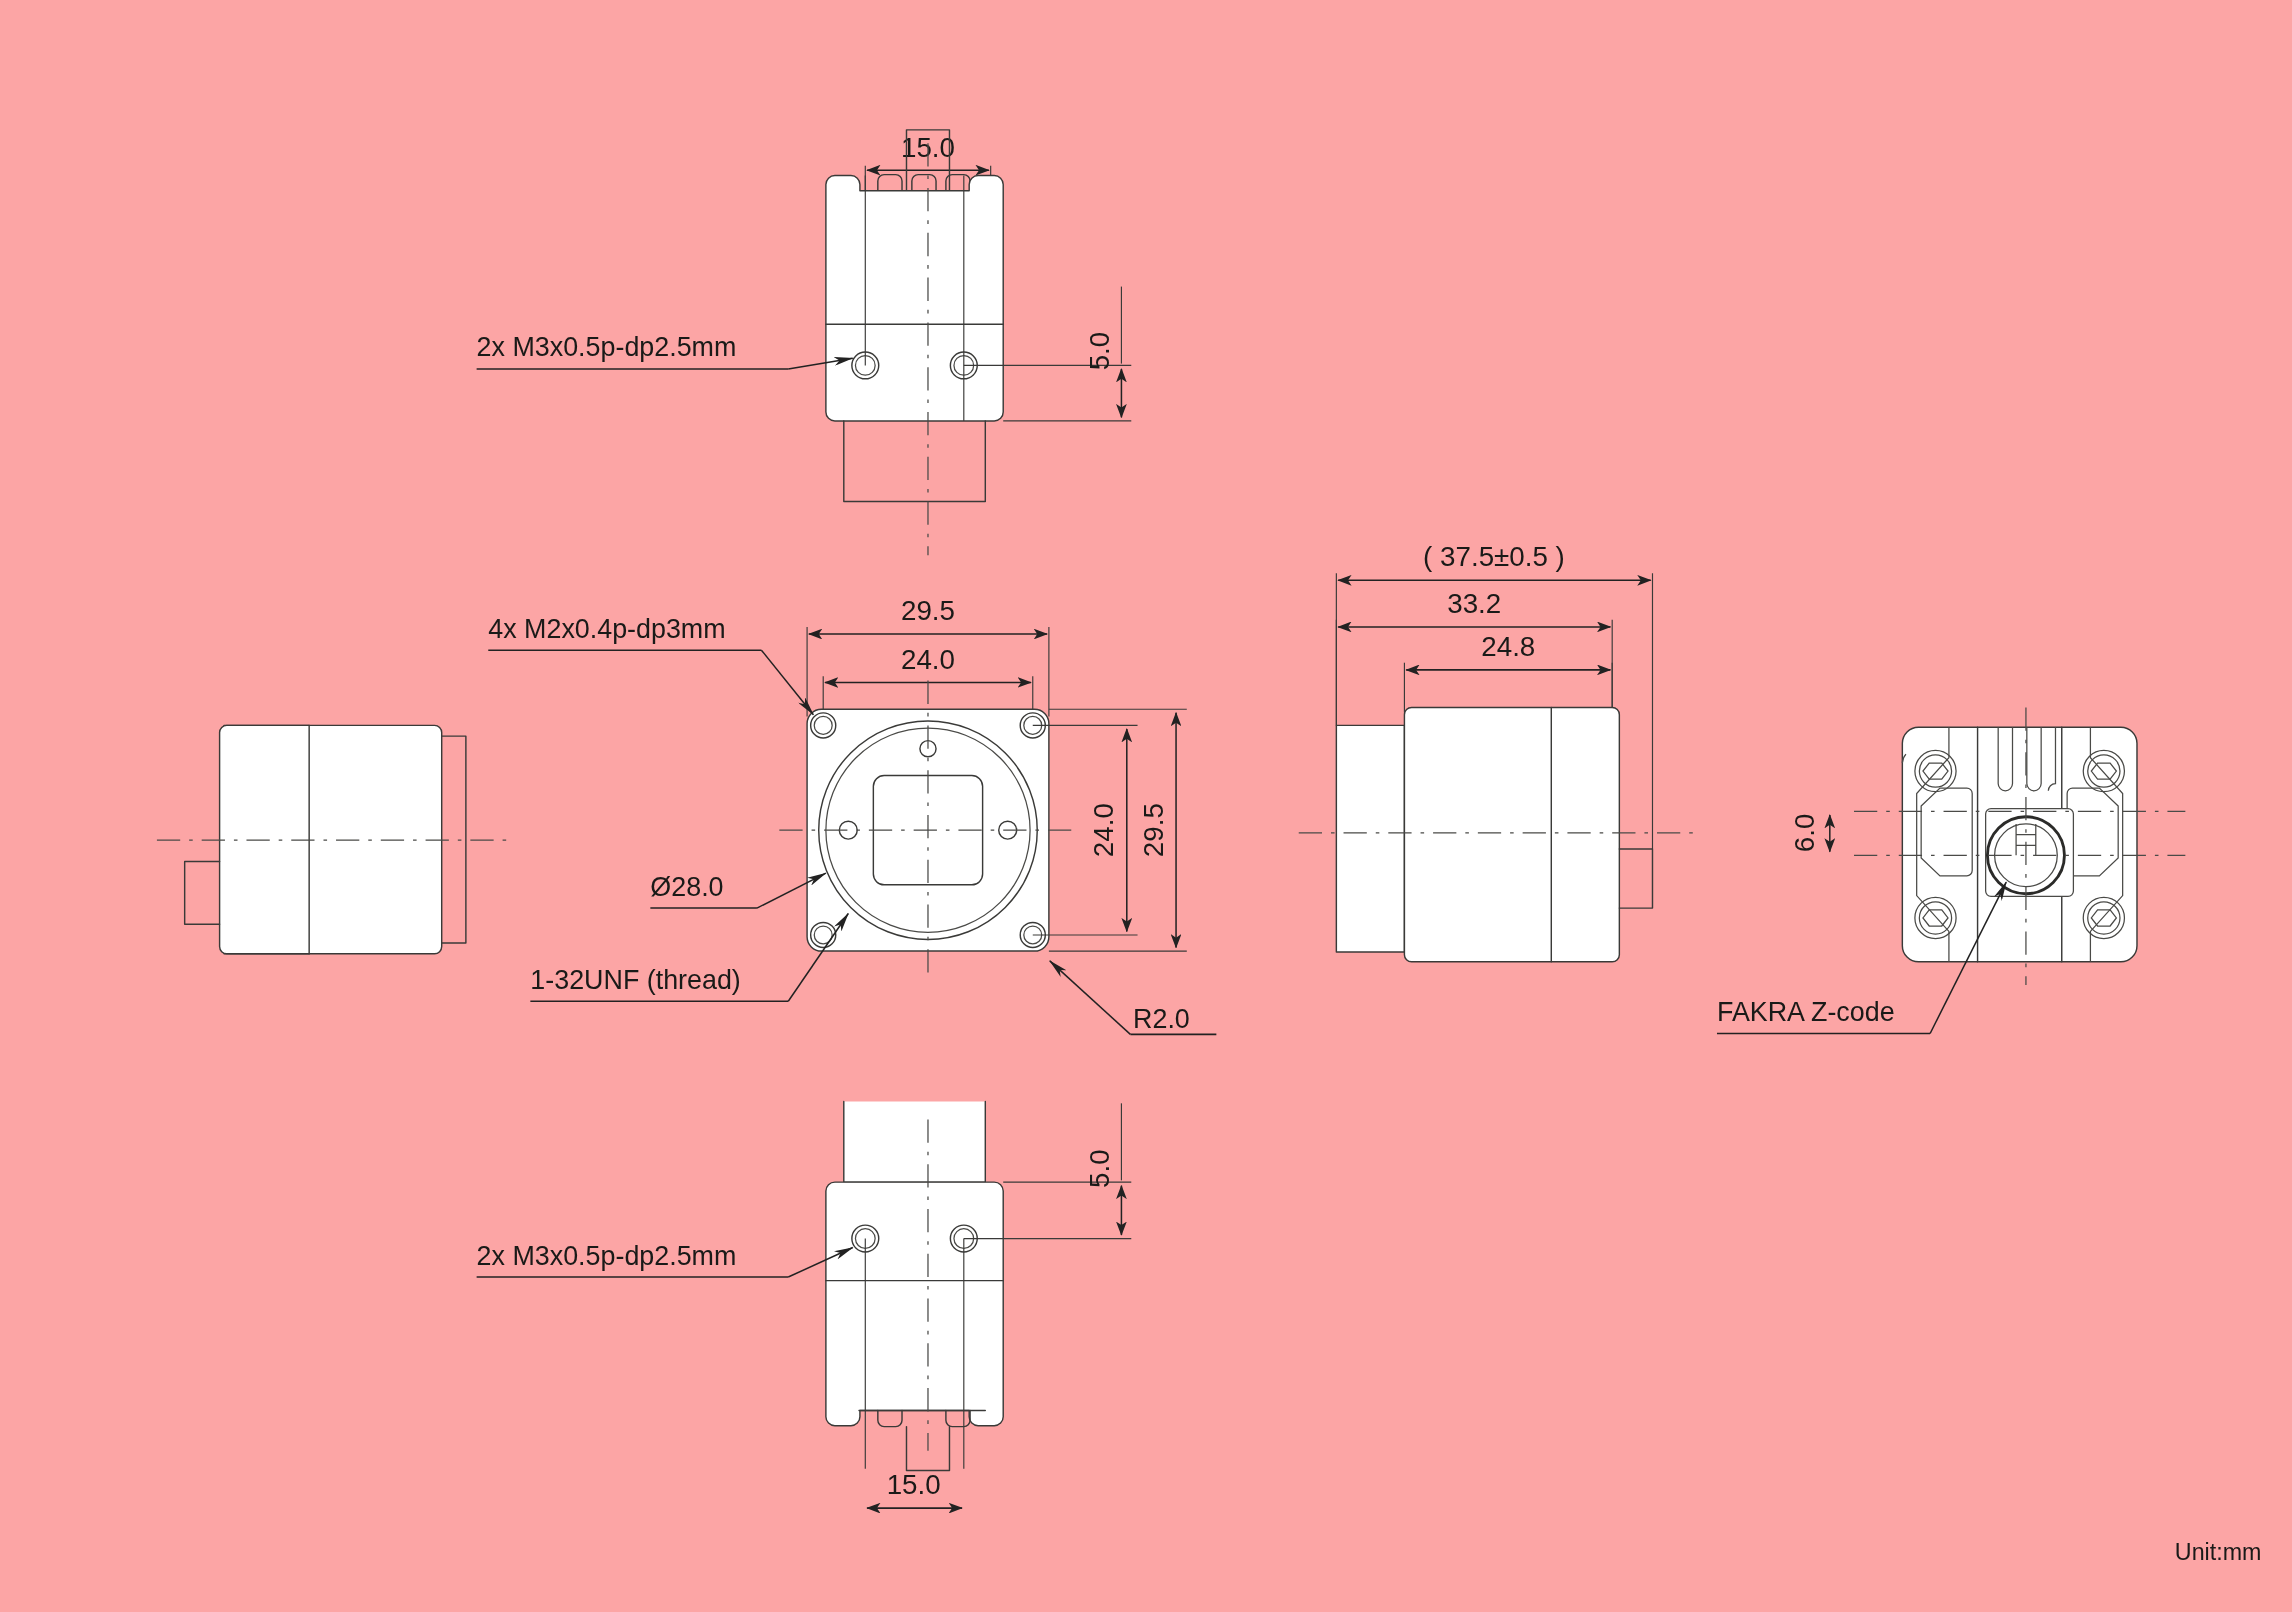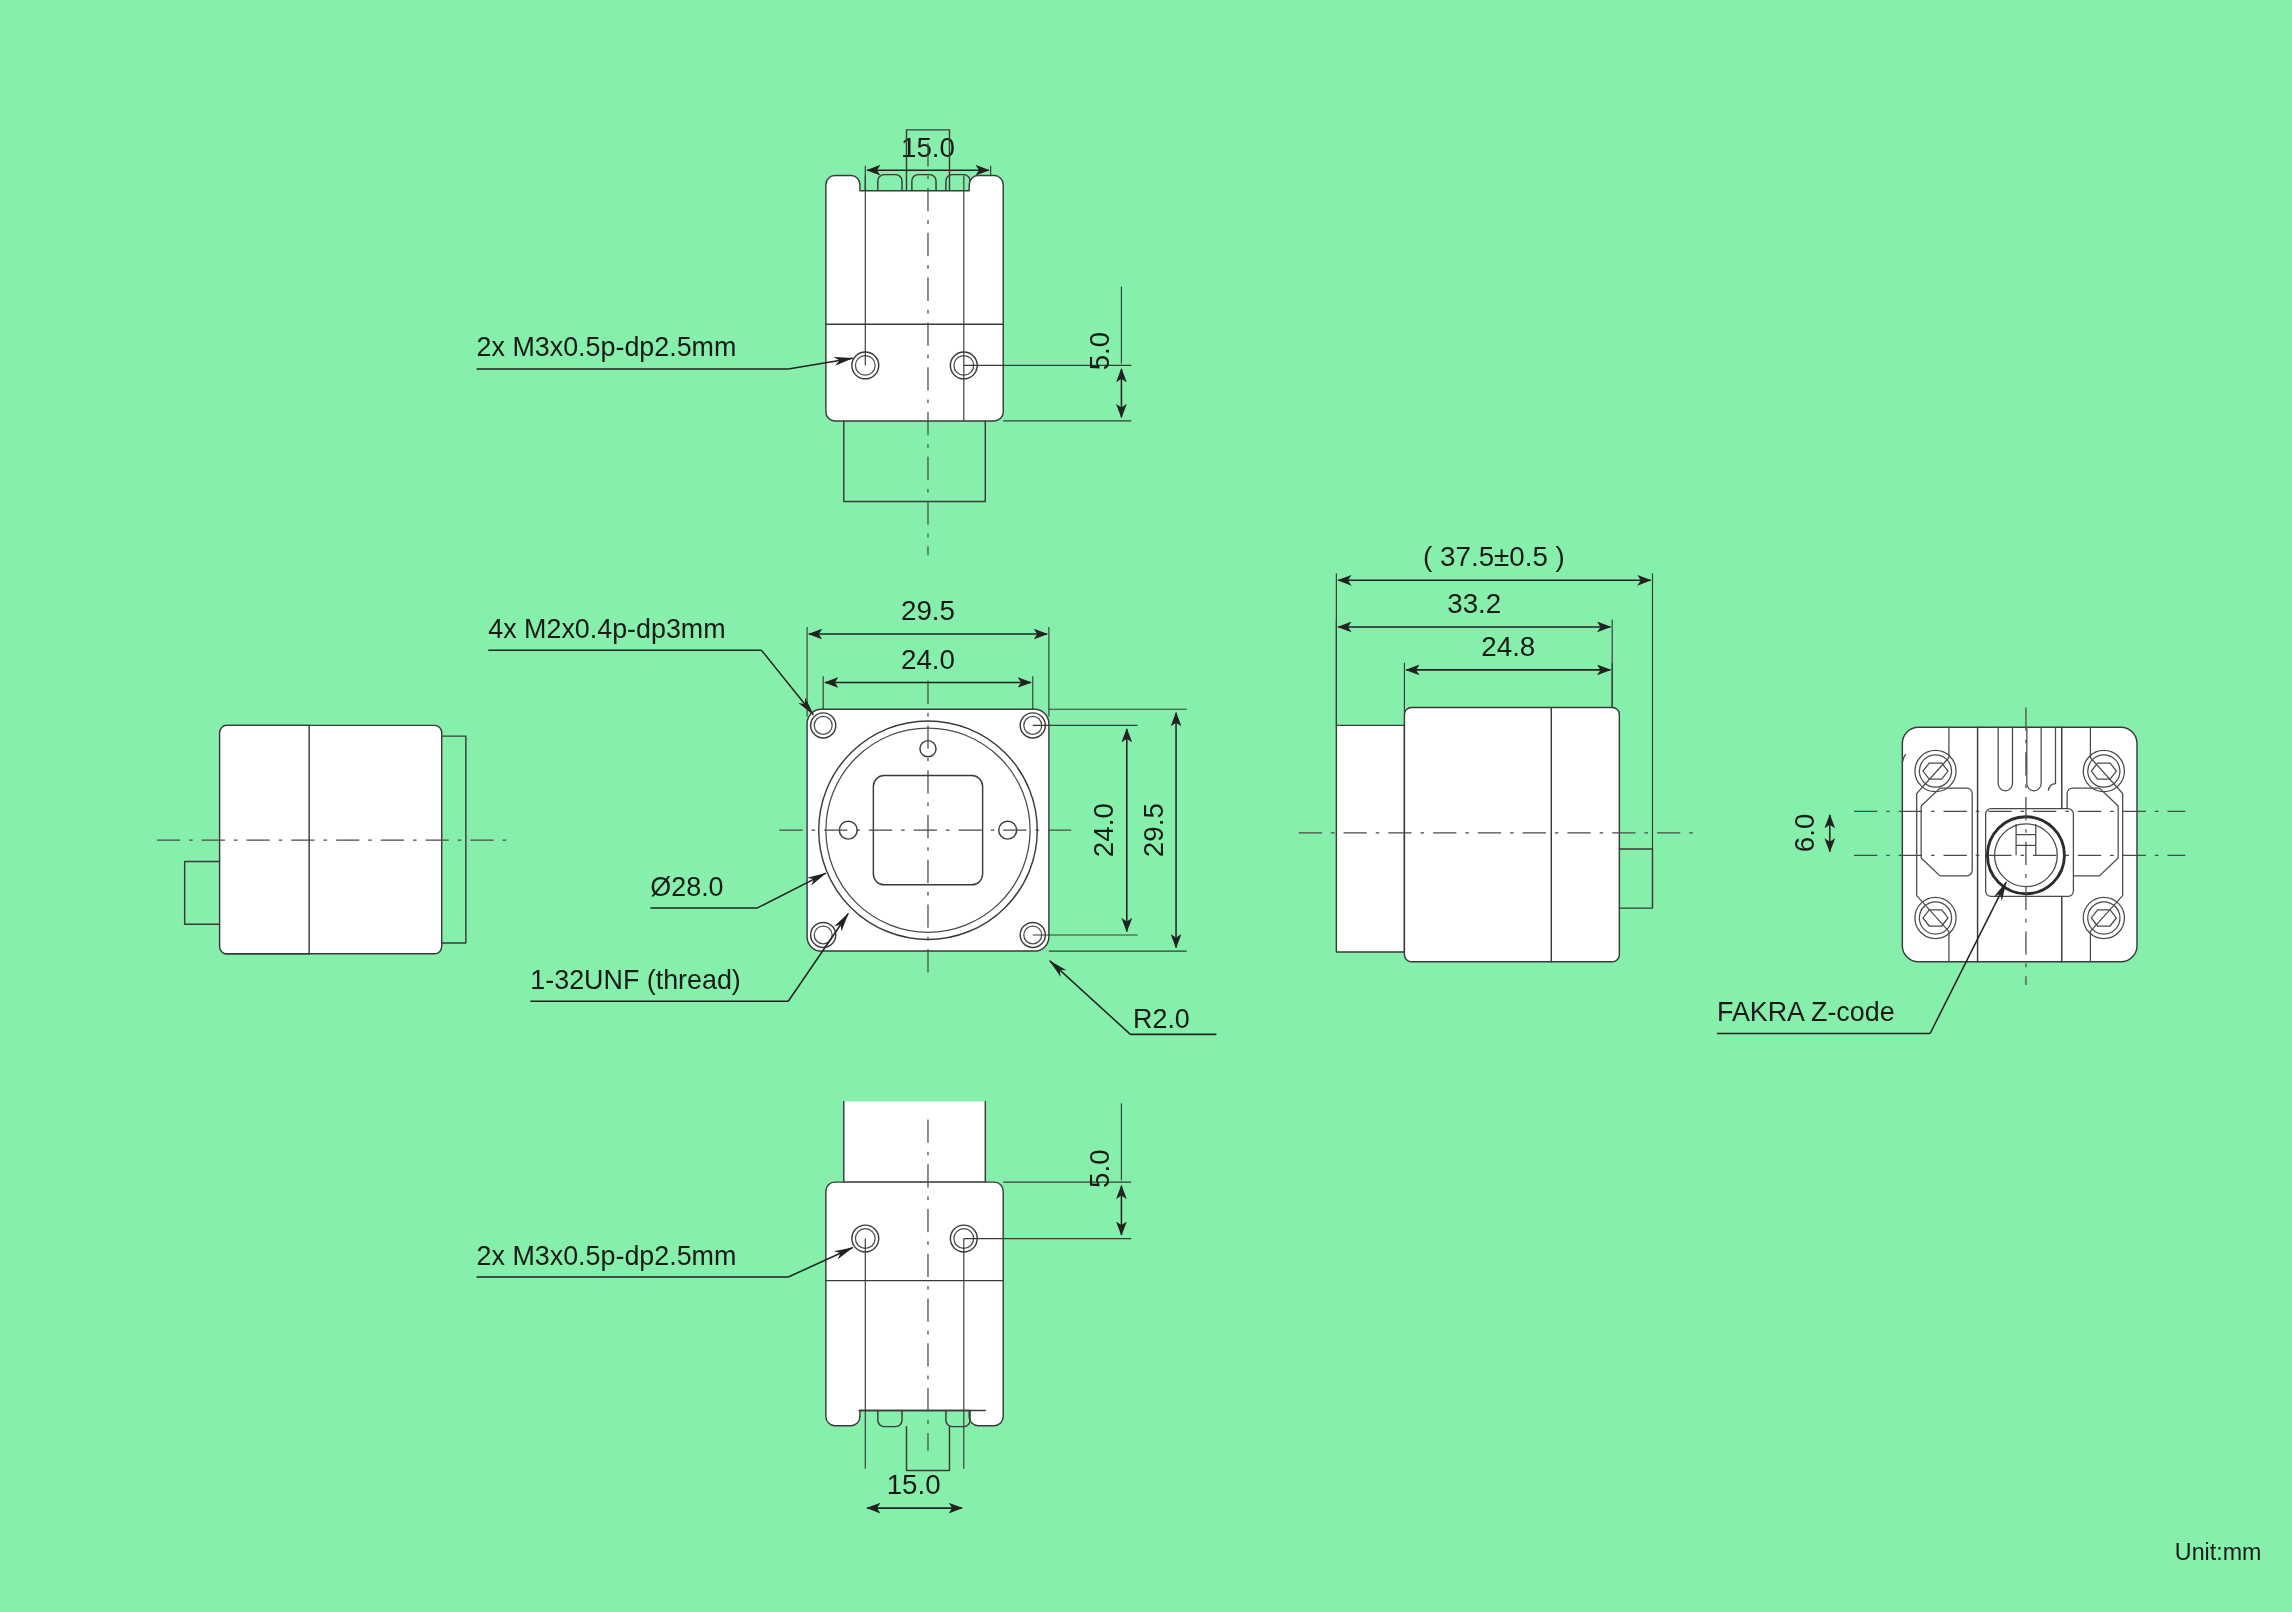--- a/index.html
+++ b/index.html
@@ -1,17 +1,17 @@
 <!DOCTYPE html>
 <html style="font-size:14.3px"><head>
 <meta charset="utf-8">
 <style>
   html,body{margin:0;padding:0;background:#ffffff;}
   body{width:2293px;height:1612px;font-family:"Liberation Sans",sans-serif;overflow:hidden;}
-  #sheet{position:relative;width:2293px;height:1612px;background:#86efac;}
+  #sheet{position:relative;width:2293px;height:1612px;background:#fca5a5;}
   svg{display:block;}
   .ln{stroke:#3a3a38;stroke-width:1.6;fill:none;stroke-linecap:round;stroke-linejoin:round;}
   .ln-thin{stroke:#4a4a47;stroke-width:1.4;fill:none;}
   .ln-heavy{stroke:#2b2b29;stroke-width:3.2;fill:none;}
   .cl{stroke:#4a4a47;stroke-width:1.4;fill:none;stroke-dasharray:26 10 4 10;}
   .ext{stroke:#3a3a38;stroke-width:1.3;fill:none;}
   .dim{stroke:#222;stroke-width:1.7;fill:none;}
   .lead{stroke:#222;stroke-width:1.7;fill:none;}
   .fillw{fill:#ffffff;}
   .txt{font-family:"Liberation Sans",sans-serif;font-size:30px;fill:#1a1a18;}

